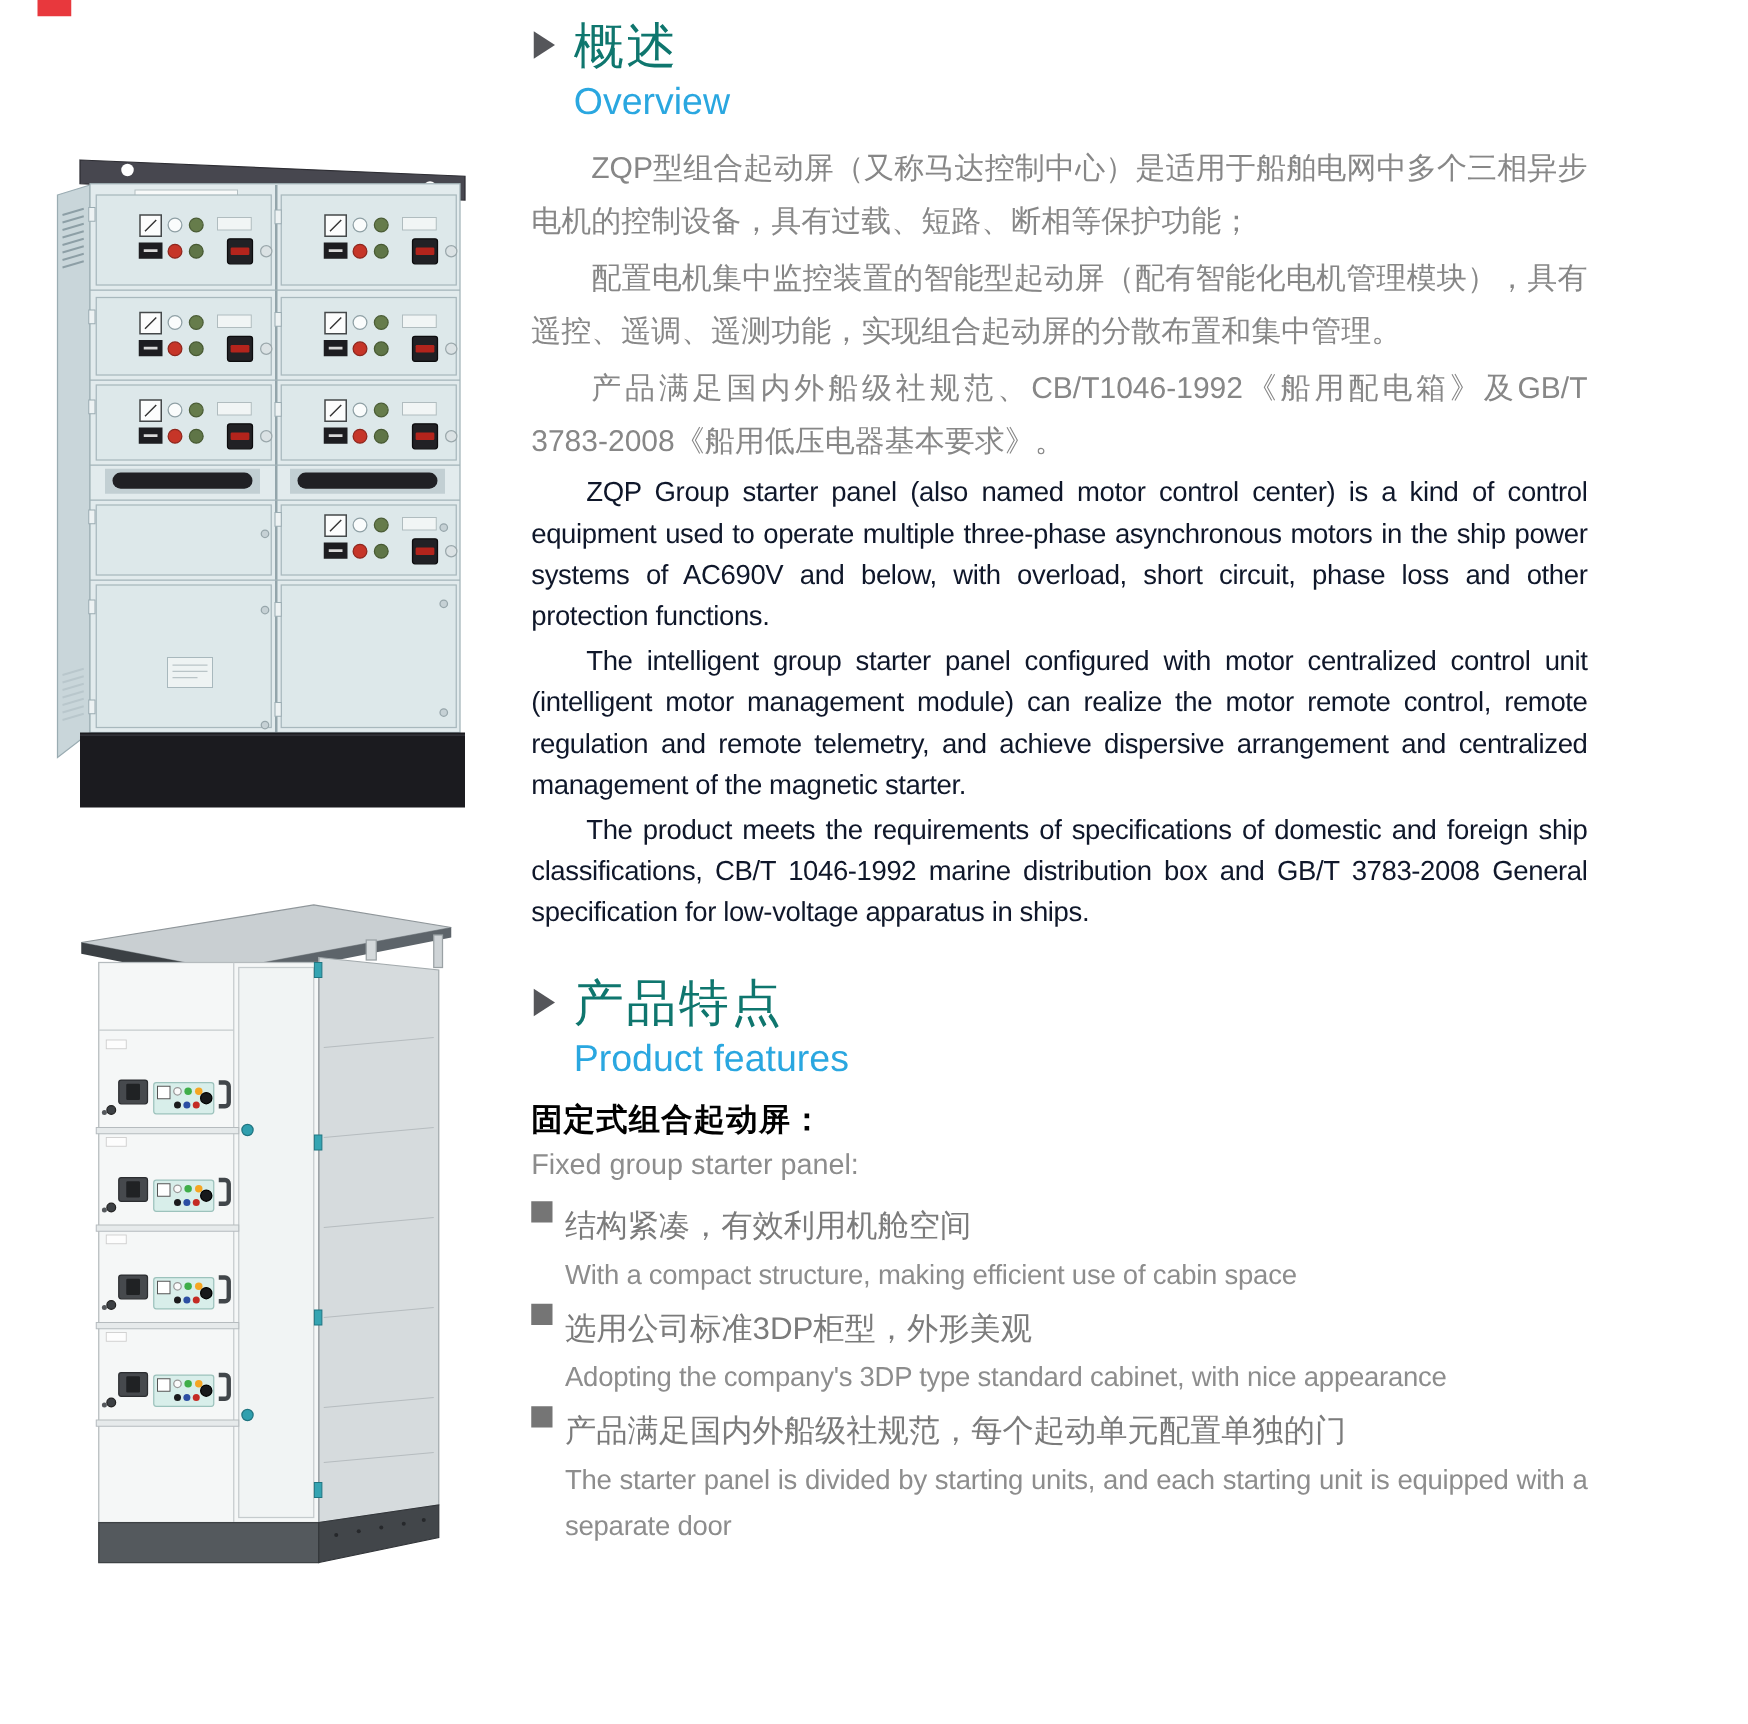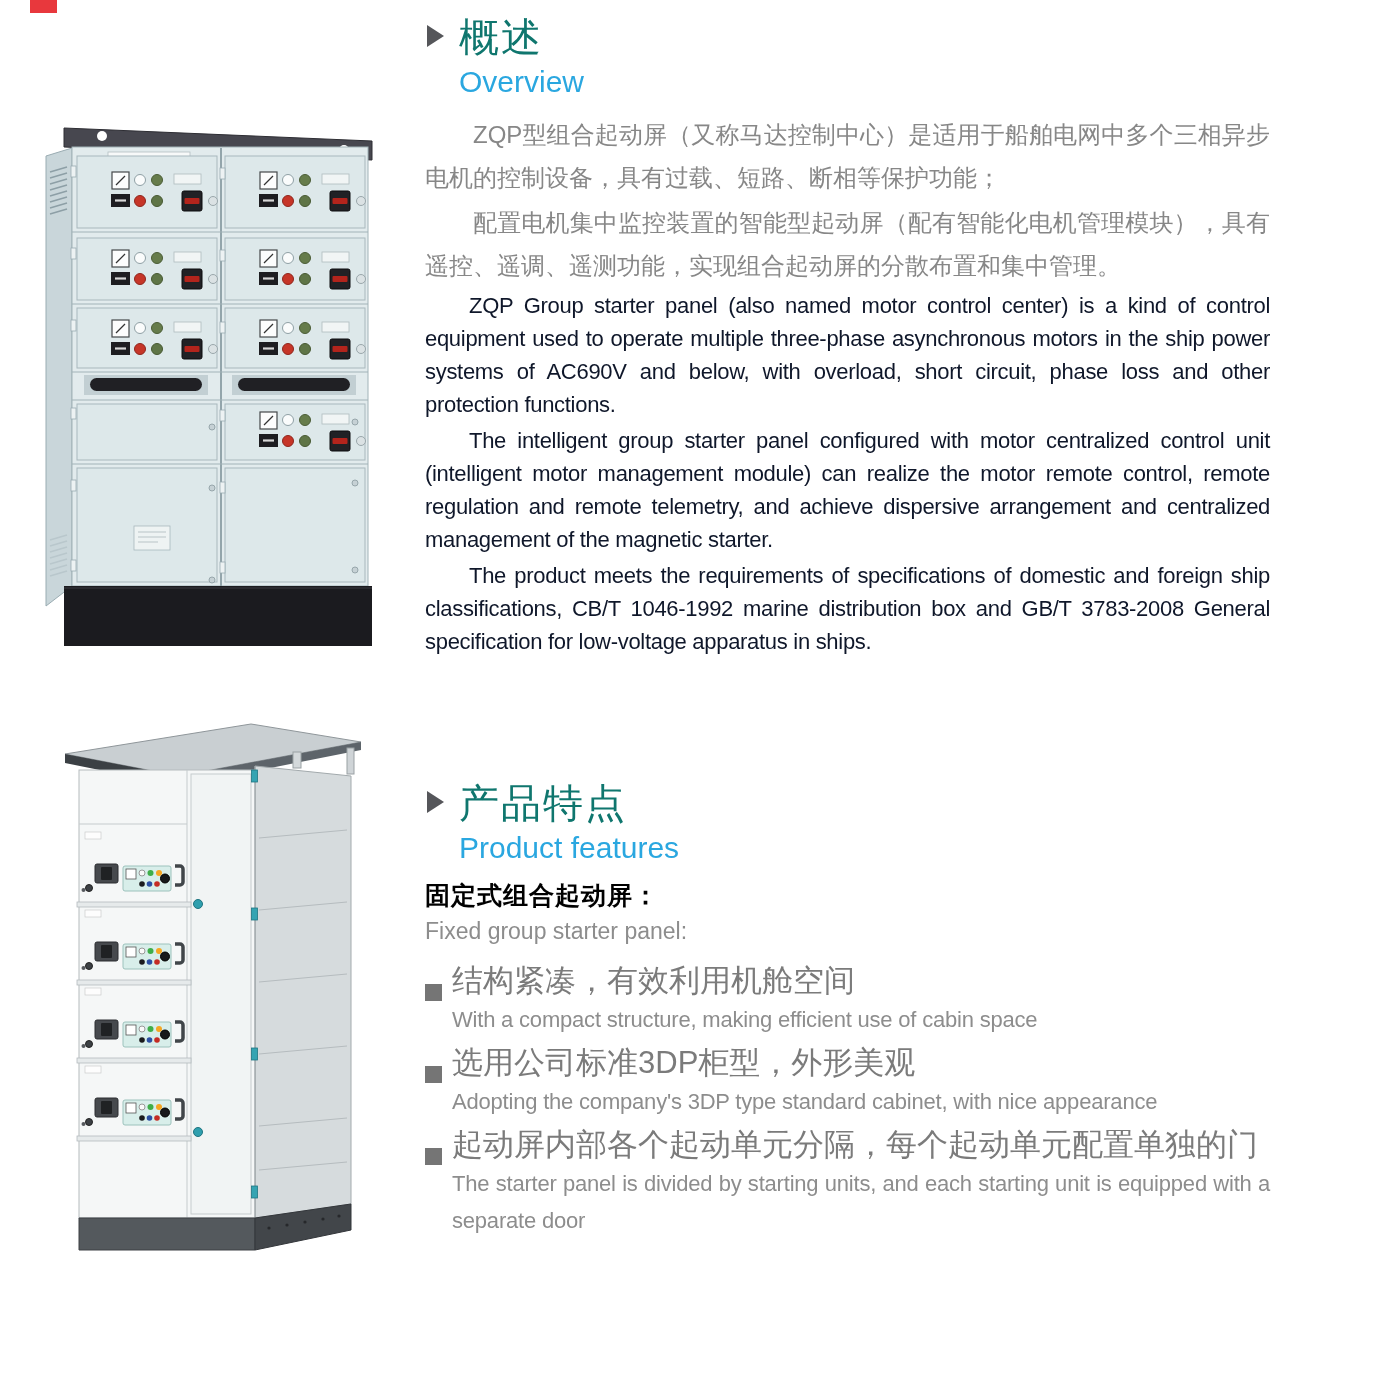--- a/index.html
+++ b/index.html
@@ -23,21 +23,21 @@
 
   .p-zh{font-size:24px;color:#878787;line-height:43px;text-align:justify;
         text-indent:2em;margin:0 0 2px 0;}
   .p-en{font-size:22px;color:#0f172a;line-height:33px;text-align:justify;
         text-indent:2em;margin:0 0 3px 0;letter-spacing:-0.3px;}
 
   .sub-zh{font-size:25px;font-weight:bold;color:#000000;margin:4px 0 6px 0;letter-spacing:1px;}
   .sub-en{font-size:23px;color:#8d8d8d;margin:0 0 16px 0;}
 
   .bullet{margin-bottom:5px;}
-  .b-zh{font-size:31px;color:#7b7b7b;line-height:40px;display:flex;align-items:flex-end;}
+  .b-zh{font-size:25px;color:#7b7b7b;line-height:40px;display:flex;align-items:flex-start;}
   .sq{width:17px;height:17px;background:#757575;margin-right:10px;flex:none;}
   .b-en{font-size:22px;color:#8d8d8d;line-height:37px;text-align:justify;
         margin:0 0 3px 27px;letter-spacing:-0.2px;}
 </style>
 </head>
 <body>
 
 <div class="page">
 
   <div class="corner-mark"></div>
@@ -272,20 +272,21 @@
   <section class="col overview-sec">
     <div class="sec-head">
       <span class="tri"></span>
       <div>
         <div class="t-zh">概述</div>
         <div class="t-en">Overview</div>
       </div>
     </div>
     <p class="p-zh">ZQP型组合起动屏（又称马达控制中心）是适用于船舶电网中多个三相异步电机的控制设备，具有过载、短路、断相等保护功能；</p>
     <p class="p-zh">配置电机集中监控装置的智能型起动屏（配有智能化电机管理模块），具有遥控、遥调、遥测功能，实现组合起动屏的分散布置和集中管理。</p>
+    <p class="p-zh">产品满足国内外船级社规范、CB/T1046-1992《船用配电箱》及GB/T 3783-2008《船用低压电器基本要求》。</p>
     <p class="p-en">ZQP Group starter panel (also named motor control center) is a kind of control equipment used to operate multiple three-phase asynchronous motors in the ship power systems of AC690V and below, with overload, short circuit, phase loss and other protection functions.</p>
     <p class="p-en">The intelligent group starter panel configured with motor centralized control unit (intelligent motor management module) can realize the motor remote control, remote regulation and remote telemetry, and achieve dispersive arrangement and centralized management of the magnetic starter.</p>
     <p class="p-en">The product meets the requirements of specifications of domestic and foreign ship classifications, CB/T 1046-1992 marine distribution box and GB/T 3783-2008 General specification for low-voltage apparatus in ships.</p>
   </section>
 
   <section class="col features-sec">
     <div class="sec-head">
       <span class="tri"></span>
       <div>
         <div class="t-zh">产品特点</div>
@@ -308,20 +309,20 @@
       <div class="b-zh">
         <span class="sq"></span>
         <span>选用公司标准3DP柜型，外形美观</span>
       </div>
       <div class="b-en">Adopting the company's 3DP type standard cabinet, with nice appearance</div>
     </div>
 
     <div class="bullet">
       <div class="b-zh">
         <span class="sq"></span>
-        <span>起动屏内部各个起动单元分隔，每个起动单元配置单独的门</span>
+        <span>产品满足国内外船级社规范，每个起动单元配置单独的门</span>
       </div>
       <div class="b-en">The starter panel is divided by starting units, and each starting unit is equipped with a separate door</div>
     </div>
 
   </section>
 
 </div>
 
 </body></html>

